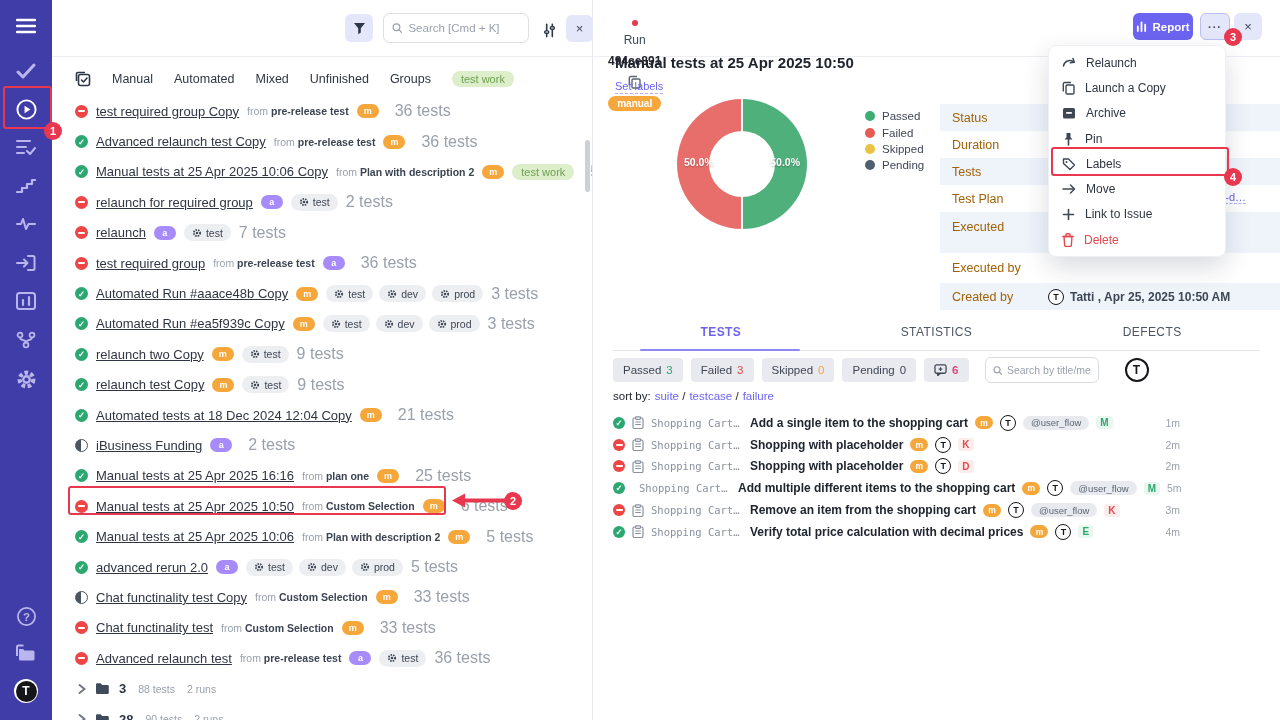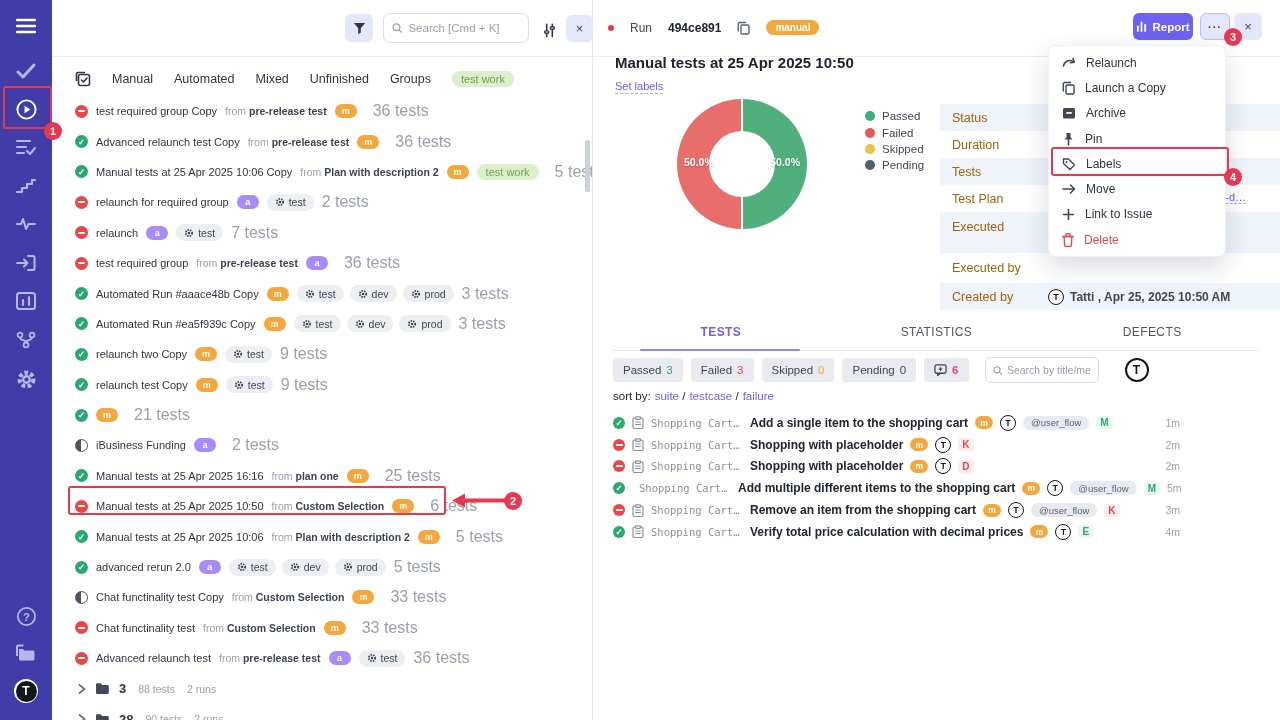--- a/index.html
+++ b/index.html
@@ -37,40 +37,40 @@
   .chip-green { background:#ddefca; color:#6f9f53; font-size:11px; padding:2px 9px; border-radius:9px; white-space:nowrap;}
 
   .run-list { position:absolute; top:96px; left:0; right:0; bottom:0; overflow:hidden; }
   .run-row { height:30.4px; display:flex; align-items:center; padding-left:23px; gap:8px; white-space:nowrap; }
   .st { width:13px; height:13px; border-radius:50%; flex:0 0 auto; display:flex; align-items:center; justify-content:center; }
   .st.failed { background:#ee4545; }
   .st.failed::after { content:""; width:7px; height:2px; background:#fff; border-radius:1px; }
   .st.passed { background:#2ba770; }
   .st.passed::after { content:"✓"; color:#fff; font-size:8.5px; font-weight:bold; }
   .st.progress { background:linear-gradient(90deg,#4a5560 50%,#fff 50%); border:1.5px solid #4a5560; }
-  .run-title { font-size:11px; color:#2f3542; }
+  .run-title { font-size:13px; color:#2f3542;text-decoration:underline; }
   .from-part { font-size:10.5px; color:#9aa1ac; }
   .from-part b { color:#3c4452; font-size:10.5px; }
   .badge { min-width:22px; height:14px; border-radius:7px; color:#fff; font-size:9px; font-weight:bold;
     display:inline-flex; align-items:center; justify-content:center; padding:0 4px; }
   .badge.m { background:#f5a73b; }
   .badge.a { background:#a78bfa; }
   .tagchips { display:flex; gap:6px; }
   .tagchip { background:#eceef2; border-radius:9px; height:17px; padding:0 8px; display:inline-flex; align-items:center;
     gap:4px; font-size:10.5px; color:#3f4754; }
   .count { font-size:16px; color:#9aa0ab; }
   .folder-row { height:30.4px; display:flex; align-items:center; padding-left:26px; gap:9px; }
   .folder-name { font-size:13px; font-weight:bold; color:#2f3542; }
   .folder-meta { font-size:10.5px; color:#9aa0ab; margin-left:3px;}
   .scroll-thumb { position:absolute; right:2px; top:44px; width:5px; height:52px; background:#ccd1d9; border-radius:3px; }
 
   
   .right-panel { position:absolute; left:593px; top:0; width:687px; height:720px; background:#fff; }
   .right-header { position:absolute; top:0; left:0; right:0; height:57px; border-bottom:1px solid #edeef3; }
-  .run-meta { position:absolute; left:15px; top:20px; display:flex; align-items:center; gap:16px; font-size:12px; color:#3f4754;}
+  .run-meta { position:absolute; left:15px; top:20px; display:flex; align-items:center; gap:7px; font-size:12px; color:#3f4754;flex-direction:column;}
   .dot-red { width:6px; height:6px; border-radius:50%; background:#e8384f; }
   .run-id { font-weight:bold; color:#20242e; }
   .pill-orange { background:#f5a73b; color:#fff; font-size:10px; font-weight:bold; padding:2px 9px; border-radius:9px; }
   .report-btn { position:absolute; left:540px; top:13px; width:60px; height:27px; background:#6c63f0; border-radius:6px;
     color:#fff; font-size:11.5px; font-weight:bold; display:flex; align-items:center; justify-content:center; gap:5px; cursor:pointer; }
   .more-btn { left:607px; top:13px; width:30px; height:27px; border:1px solid #b9c0f5; font-weight:bold; color:#3f4754; font-size:11px; letter-spacing:1px;}
   .rp-close { left:641px; top:13px; width:28px; height:27px; font-size:13px; color:#3f4754; }
 
   .rp-title { position:absolute; left:22px; top:54px; font-size:15px; font-weight:bold; color:#20242e; }
   .set-labels { position:absolute; left:22px; top:80px; font-size:11px; color:#6c63f0;
@@ -473,20 +473,21 @@
       <circle cx="8" cy="8" r="2" fill="#3f4754"></circle>
     </svg>
     <span>test</span>
   </span>
 </span>
     <span class="count">9 tests</span>
   </div>
 
   <div class="run-row">
     <span class="st passed"></span>
+    <span class="run-title">Automated tests at 18 Dec 2024 12:04 Copy</span>
 
     <span class="badge m">m</span>
 
     <span class="tagchips"></span>
     <span class="count">21 tests</span>
   </div>
 
   <div class="run-row">
     <span class="st progress"></span>
     <span class="run-title">iBusiness Funding</span>

